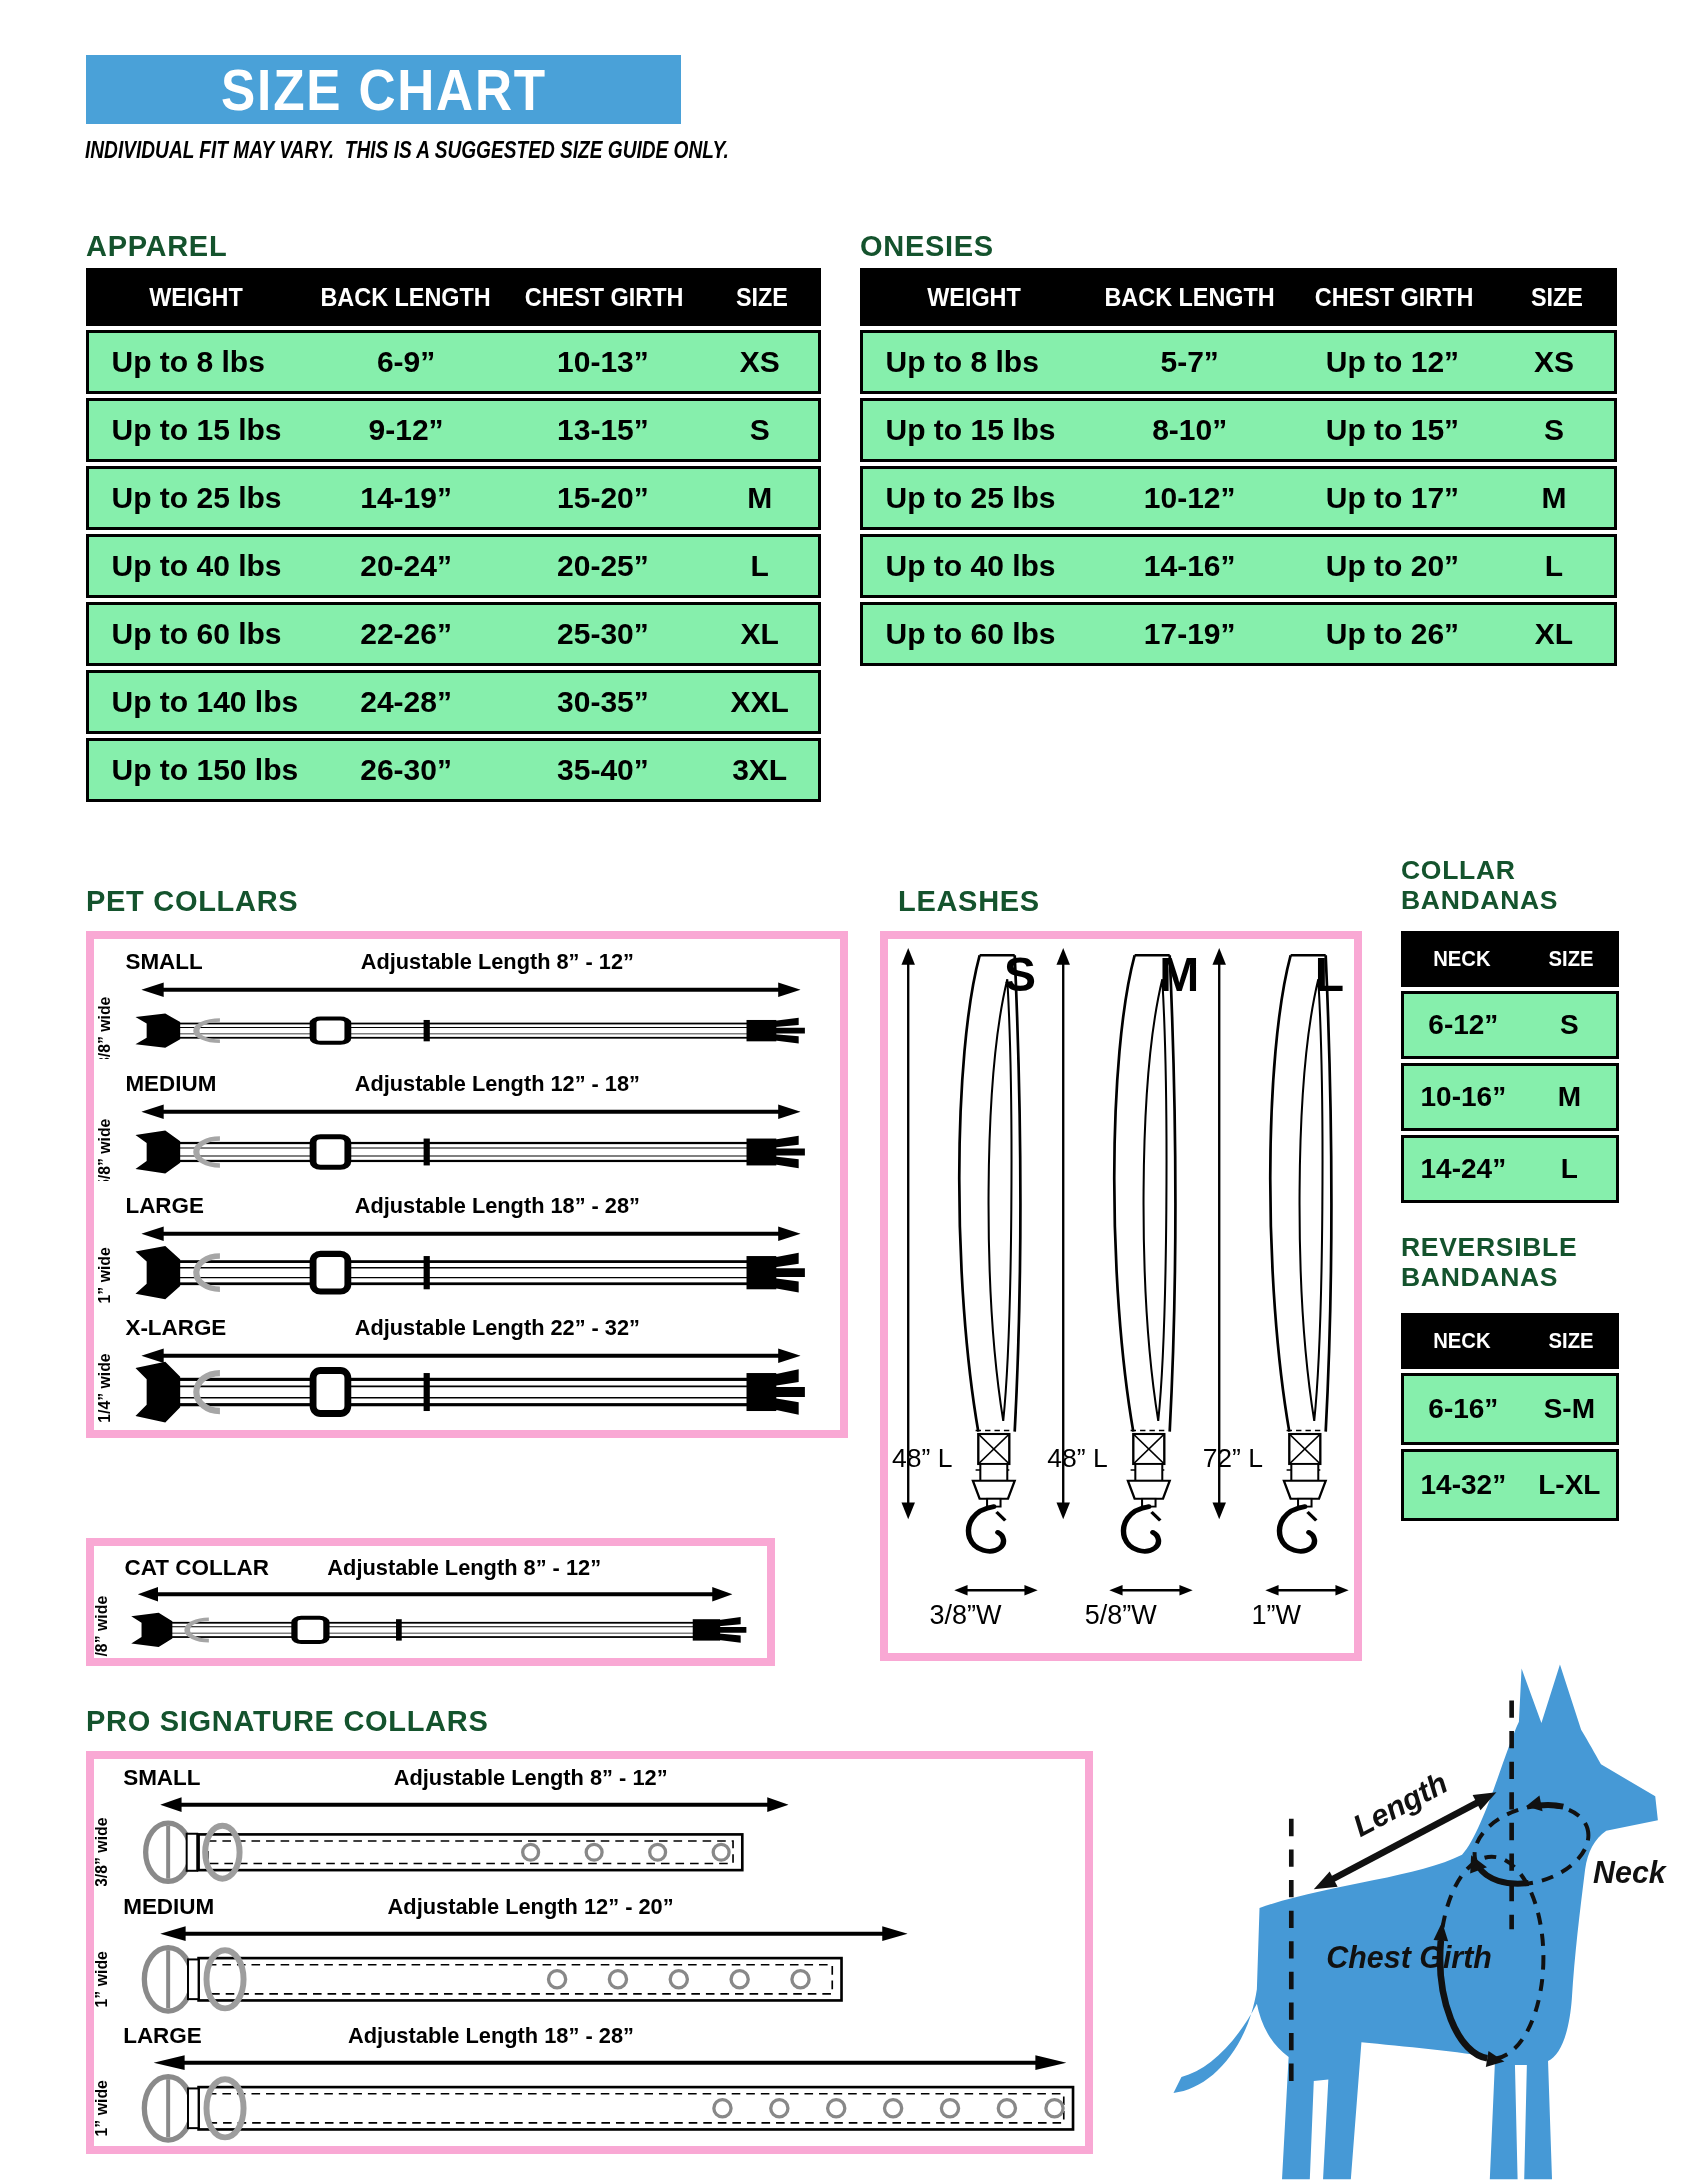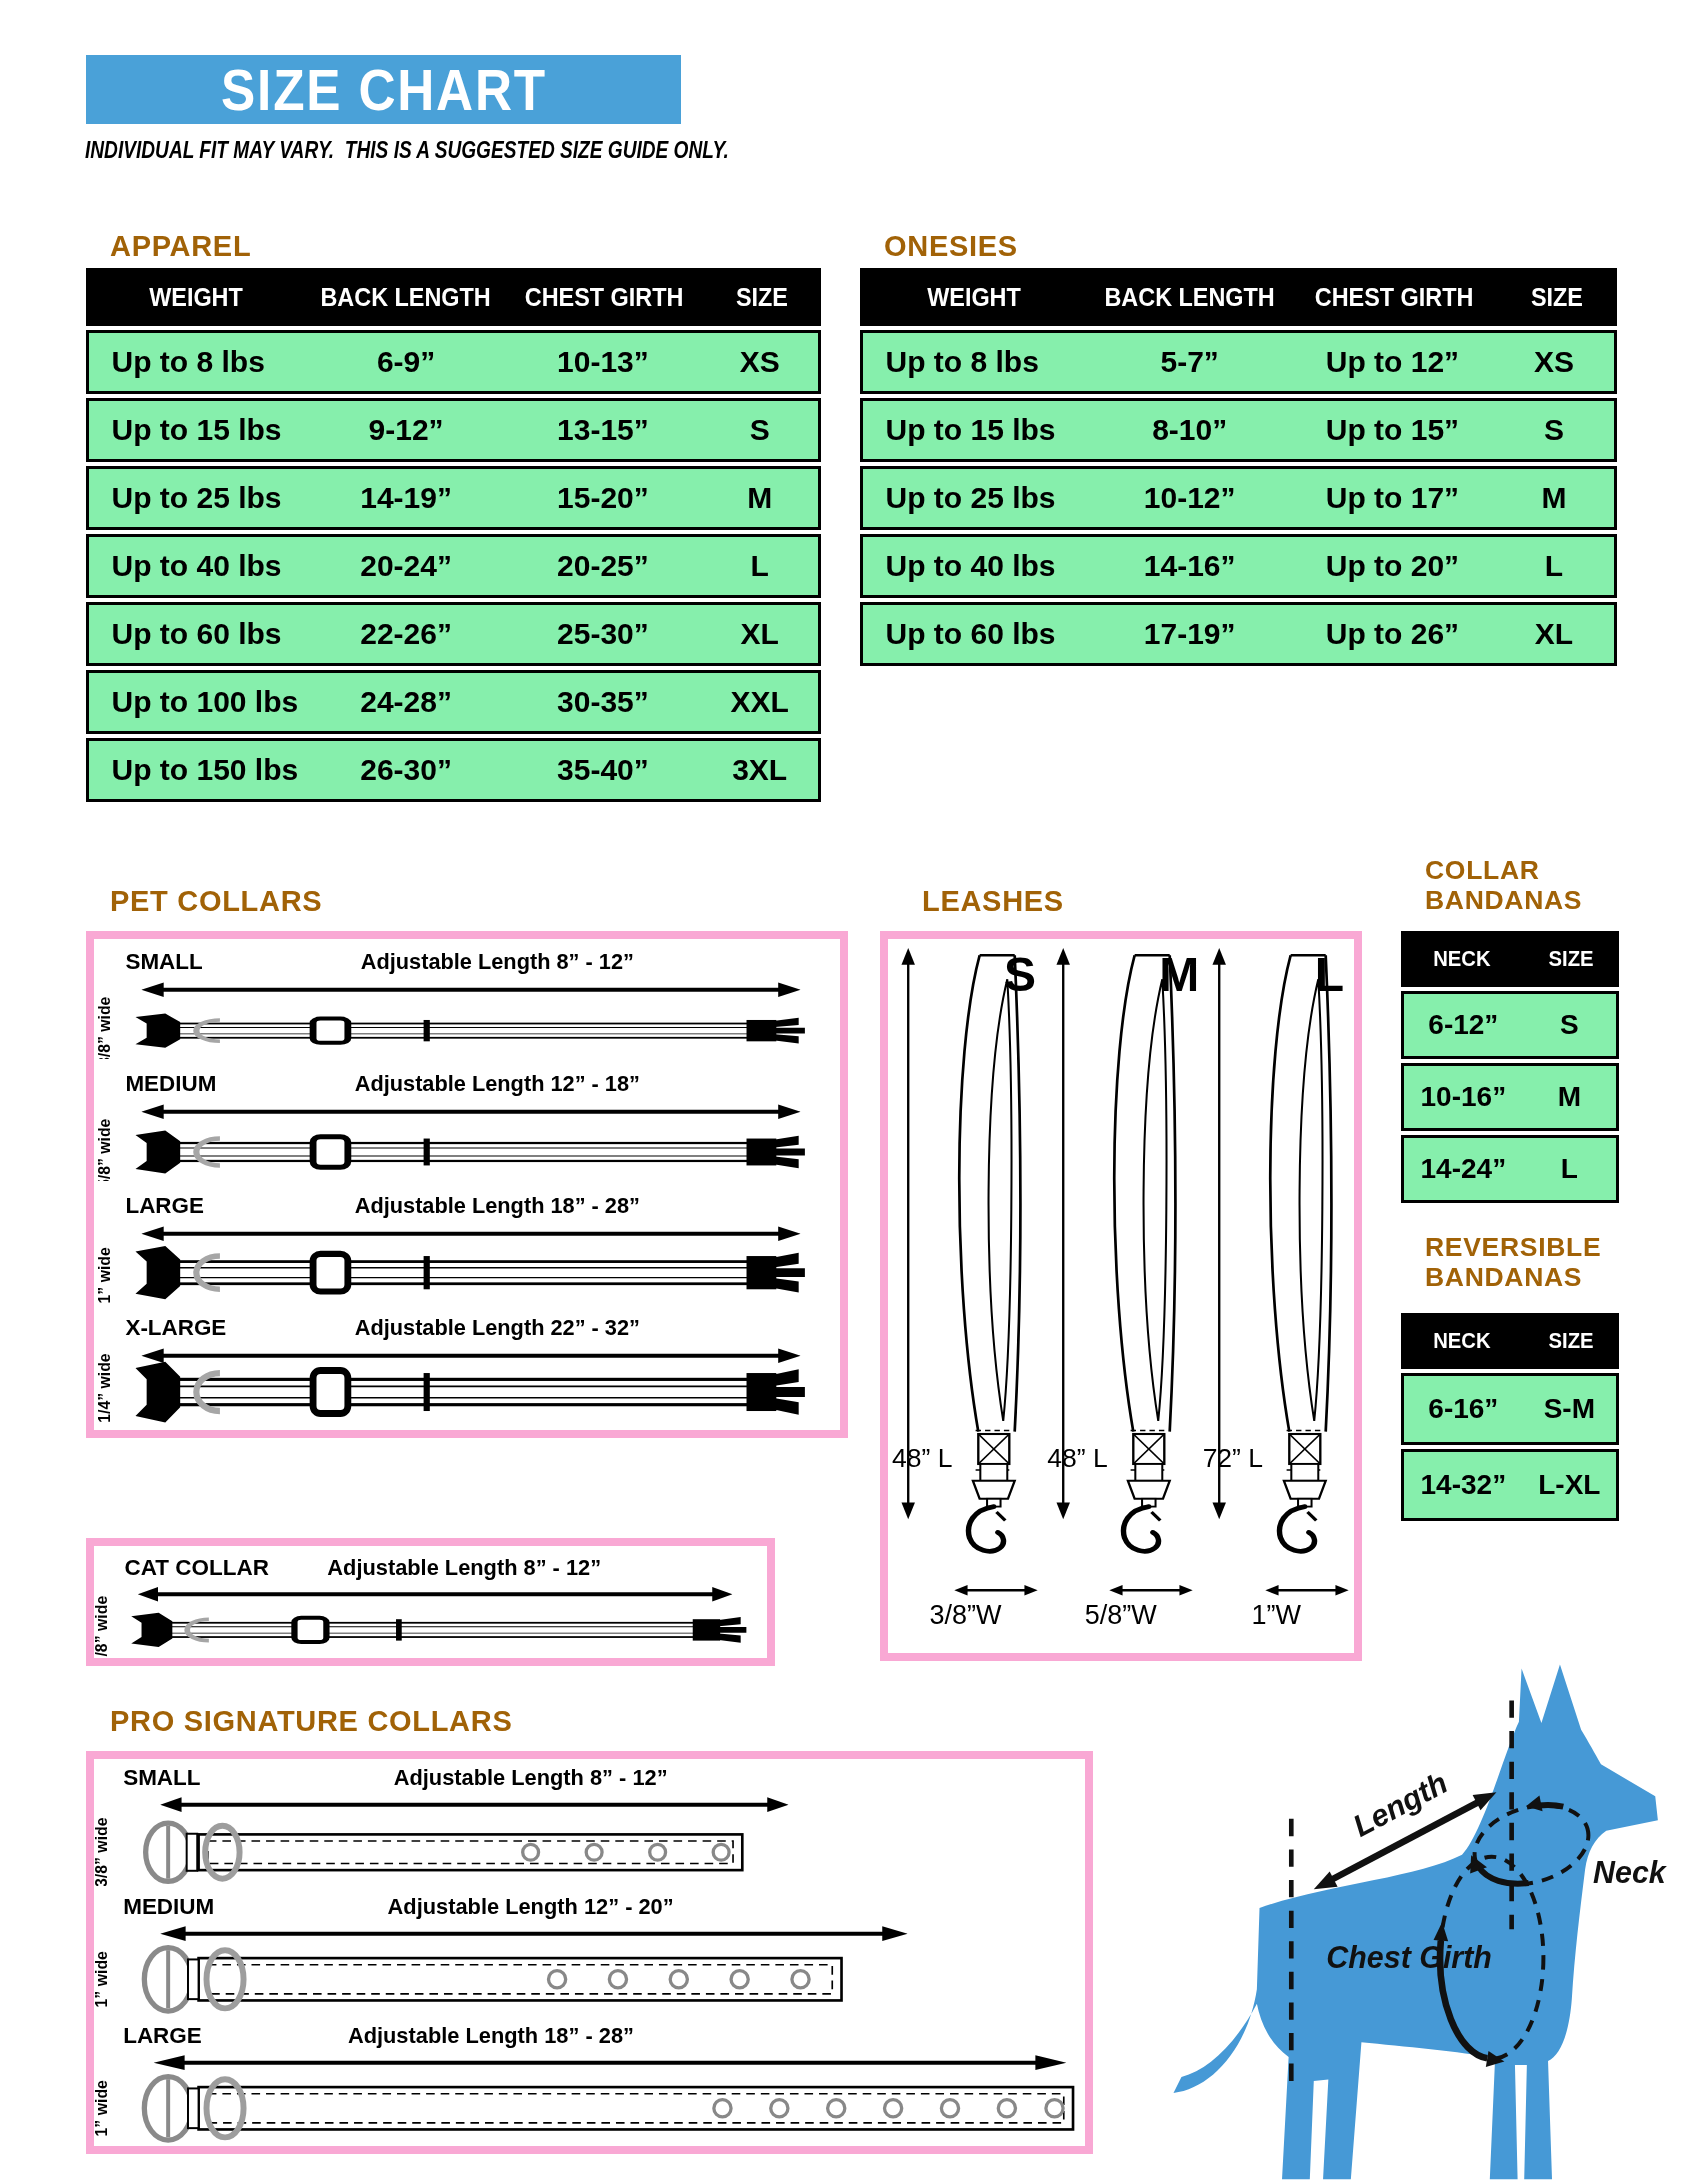--- a/index.html
+++ b/index.html
@@ -8,21 +8,21 @@
 
   
   .banner{position:absolute;left:86px;top:55px;width:595px;height:69px;background:#4AA1D8;
           display:flex;align-items:center;justify-content:center;}
   .banner span{color:#fff;font-weight:bold;font-size:57px;letter-spacing:2px;
                transform:scaleX(.9);white-space:nowrap;}
   .disclaimer{position:absolute;left:85px;top:136px;font-size:24.5px;font-weight:bold;
               font-style:italic;transform:scaleX(.78);transform-origin:left center;white-space:pre;}
 
   
-  .sec-h{position:absolute;color:#a16207;font-weight:bold;font-size:29px;letter-spacing:0.7px;white-space:pre-line;margin-left:24px;}
+  .sec-h{position:absolute;color:#14532d;font-weight:bold;font-size:29px;letter-spacing:0.7px;white-space:pre-line;}
   .sec-h.two{font-size:26.5px;line-height:1.15;}
 
   
   .table{position:absolute;}
   .thead{background:#000;color:#fff;display:grid;align-items:center;height:58px;}
   .thead div{text-align:center;}
   .thead span{display:inline-block;font-weight:bold;font-size:26px;transform:scaleX(.9);white-space:nowrap;}
   .trow{display:grid;align-items:center;height:58px;border:3.3px solid #000;margin-top:4px;
         font-weight:bold;font-size:30px;background:#86efac;}
   .trow div{text-align:center;white-space:nowrap;}
@@ -138,21 +138,21 @@
         <div>20-25”</div>
         <div>L</div>
       </div>
     <div class="trow cols4">
         <div class="cl">Up to 60 lbs</div>
         <div>22-26”</div>
         <div>25-30”</div>
         <div>XL</div>
       </div>
     <div class="trow cols4">
-        <div class="cl">Up to 100 lbs</div>
+        <div class="cl">Up to 140 lbs</div>
         <div>24-28”</div>
         <div>30-35”</div>
         <div>XXL</div>
       </div>
     <div class="trow cols4">
         <div class="cl">Up to 150 lbs</div>
         <div>26-30”</div>
         <div>35-40”</div>
         <div>3XL</div>
       </div>

